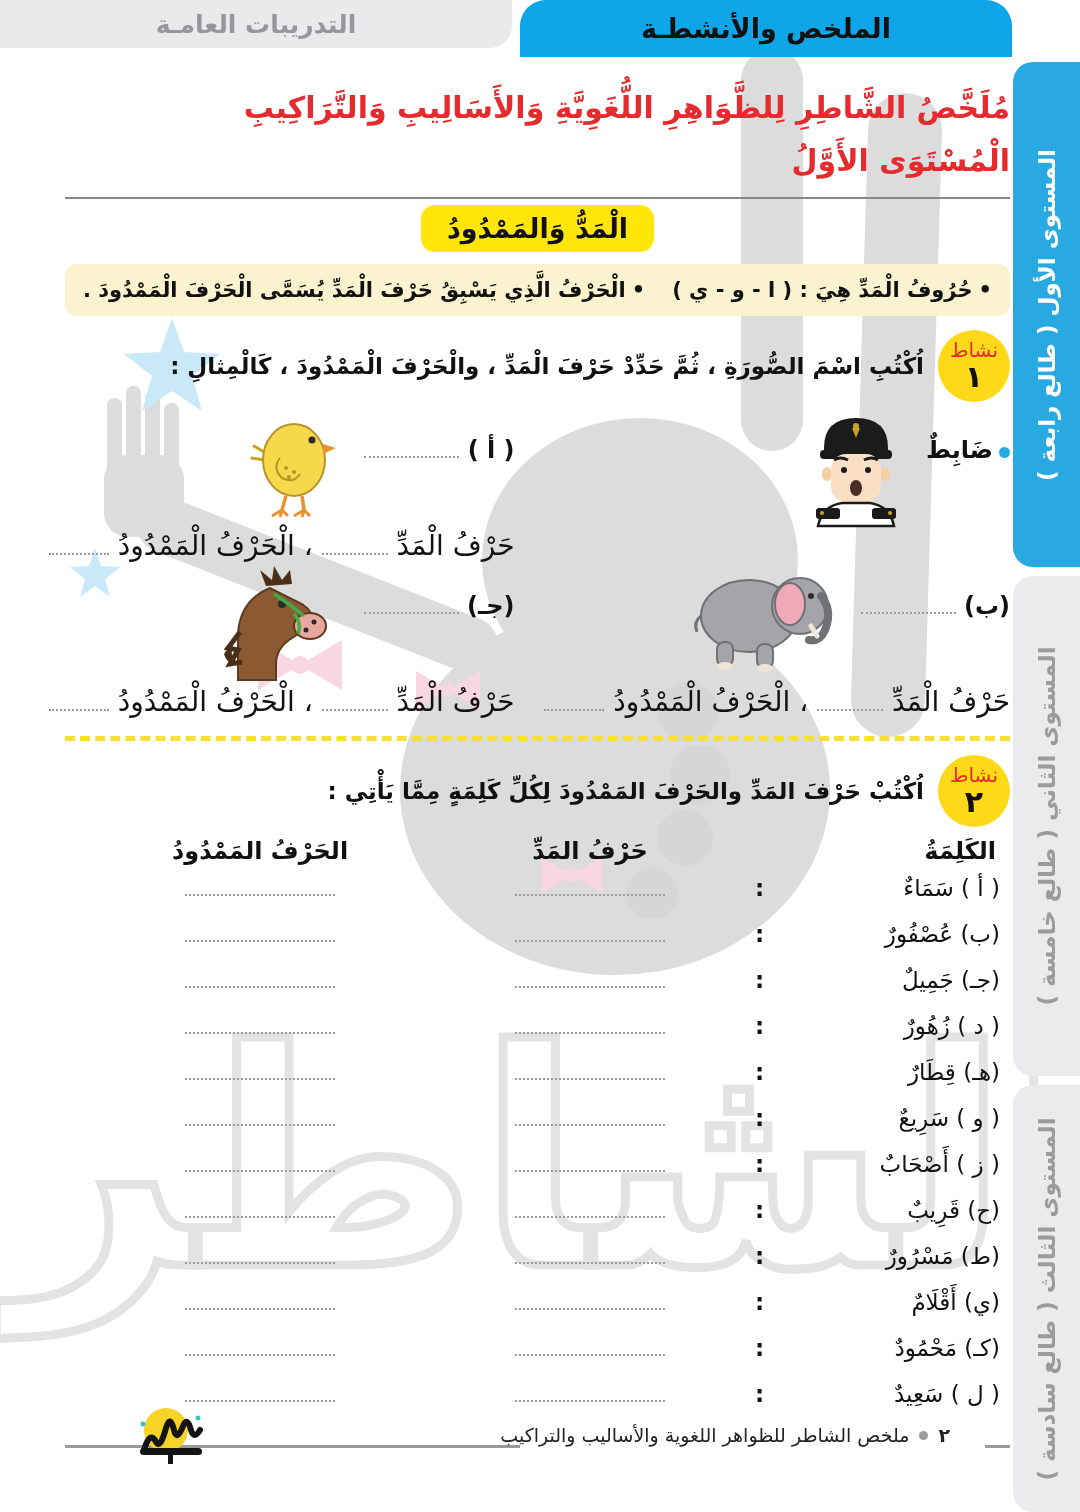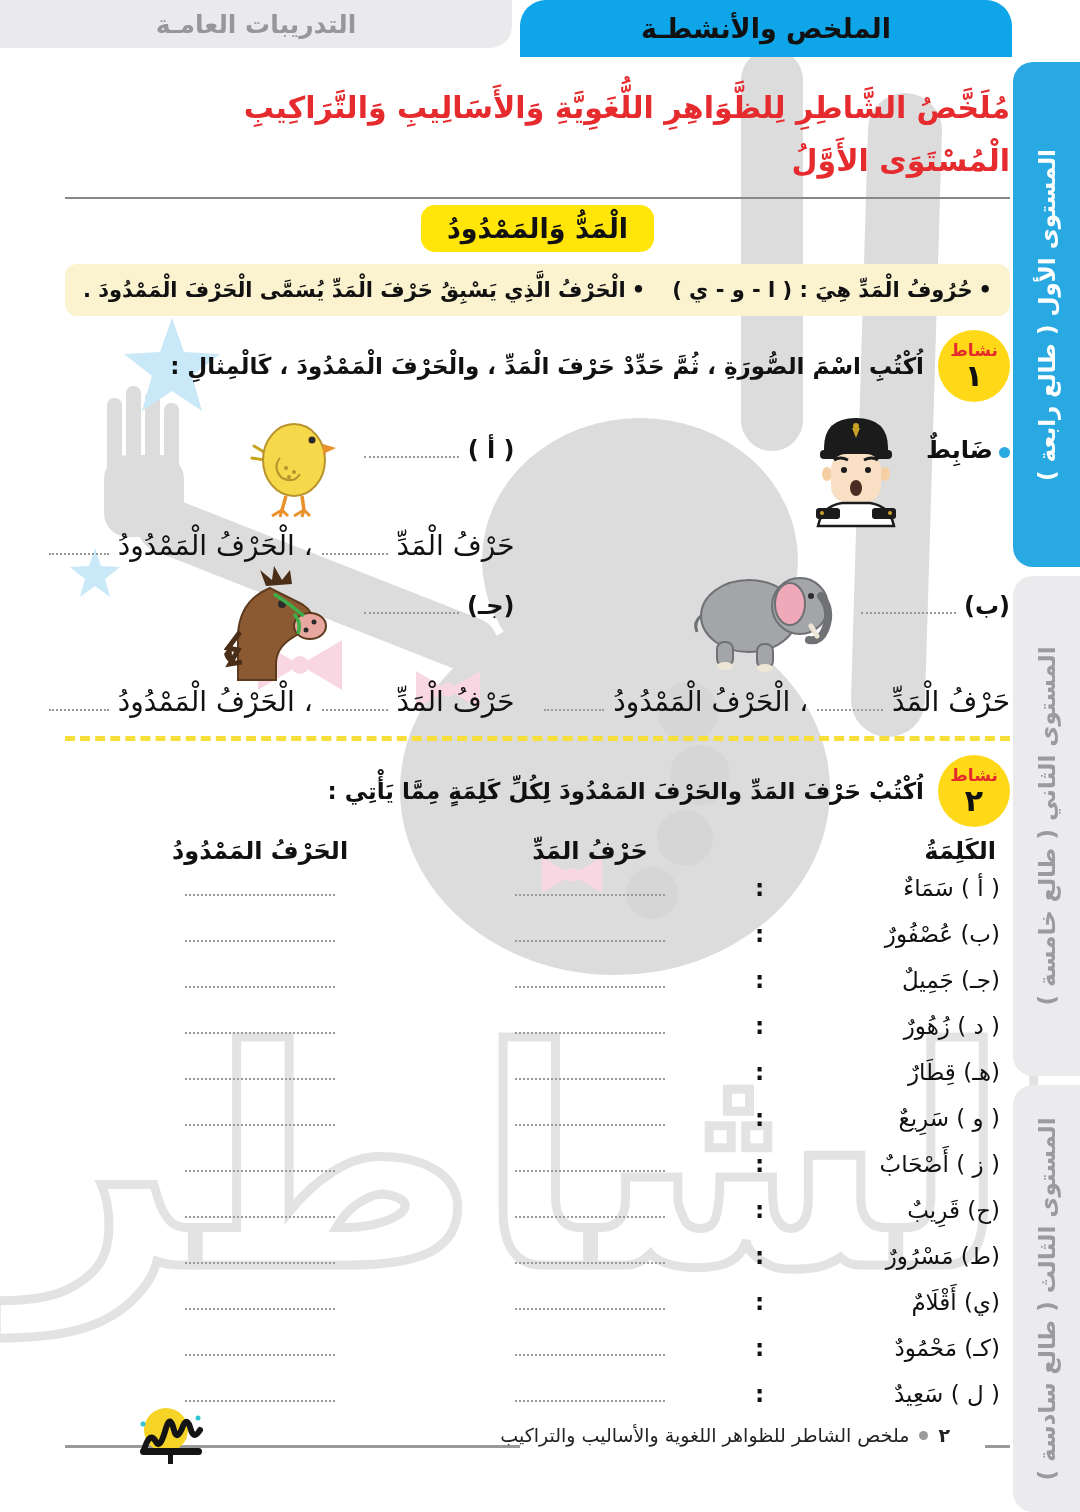--- a/index.html
+++ b/index.html
@@ -41,21 +41,21 @@
   .lesson-title { display:inline-block; background:#FFE608; border-radius:14px; padding:8px 26px;
     font-weight:bold; font-size:27px; color:#111; }
 
   .rule-box { margin-top:12px; background:#FBF2D0; border-radius:12px; padding:14px 18px;
     display:flex; justify-content:space-between; align-items:center; font-weight:bold; font-size:21px; color:#111; }
   .rule-box .b { margin-left:6px; }
 
   .act-header { display:flex; align-items:center; margin-top:14px; }
   .badge { width:72px; height:72px; border-radius:50%; background:#FFD918; flex:0 0 72px;
     display:flex; flex-direction:column; align-items:center; justify-content:center; line-height:1; }
-  .badge .w { color:#E62B2E; font-weight:bold; font-size:17px; }
+  .badge .w { color:#E62B2E; font-weight:normal; font-size:20px; }
   .badge .n { color:#111; font-weight:bold; font-size:30px; margin-top:2px; }
   .act-header .txt { font-weight:bold; font-size:23px; color:#111; margin-right:14px; }
 
   
   .pic-grid { display:grid; grid-template-columns:1fr 1fr; column-gap:46px; margin-top:6px; }
   .pic-card { height:156px; position:relative; }
   .pic-top { display:flex; align-items:flex-start; }
   .pic-label { font-weight:bold; font-size:24px; color:#111; margin-top:28px; white-space:nowrap; }
   .pic-label .cyan-dot { display:inline-block; width:11px; height:11px; border-radius:50%; background:#29A9E1; margin-left:6px; }
   .pic-img { margin-right:24px; }

